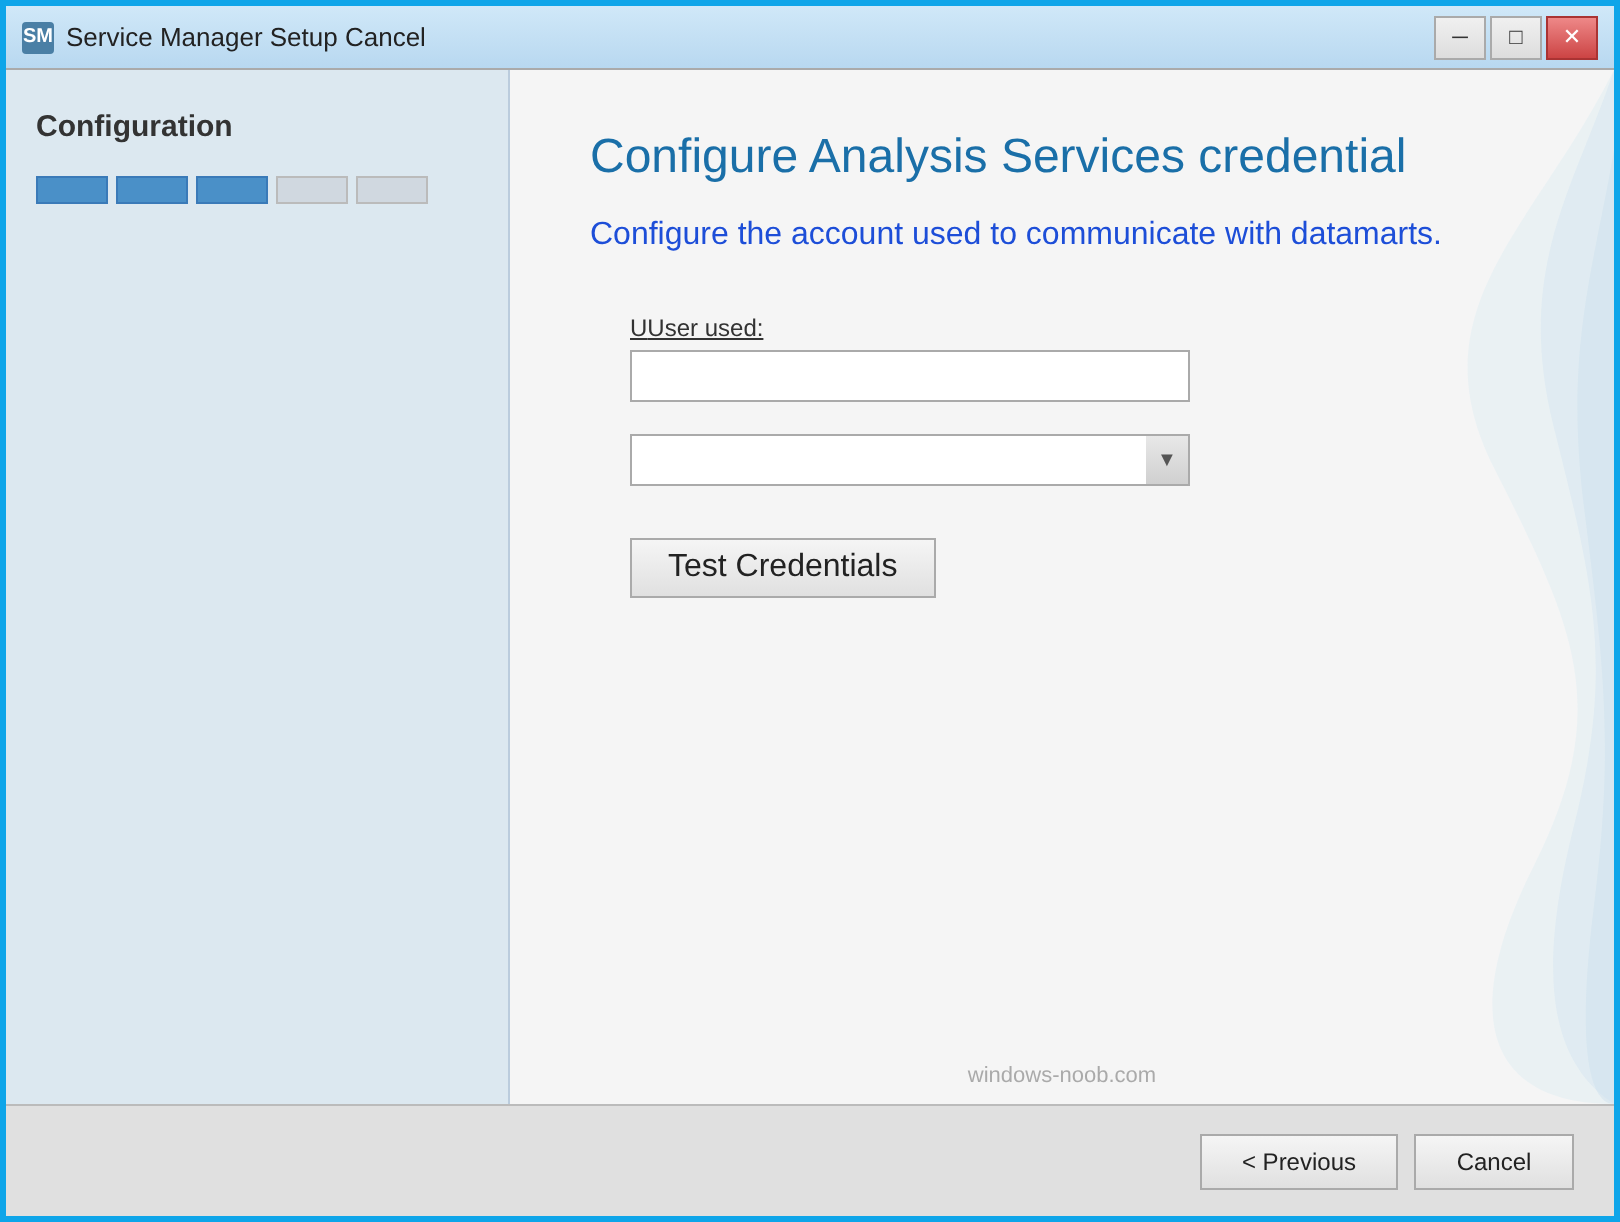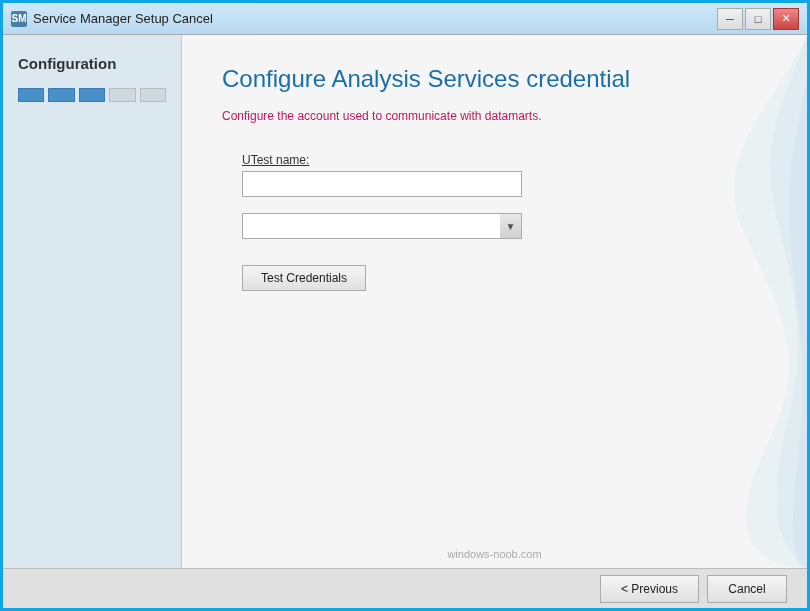--- a/index.html
+++ b/index.html
@@ -83,21 +83,21 @@
 
     
     .main-content {
       display: flex;
       flex: 1;
       overflow: hidden;
     }
 
     
     .left-panel {
-      width: 179px;
+      width: 252px;
       background: #dce8f0;
       border-right: 1px solid #bcd;
       padding: 20px 15px;
       display: flex;
       flex-direction: column;
     }
 
     .config-header {
       font-size: 15px;
       font-weight: bold;
@@ -155,22 +155,22 @@
     }
 
     .page-title {
       font-size: 24px;
       color: #1a6fa8;
       font-weight: 300;
       margin-bottom: 16px;
     }
 
     .page-description {
-      font-size: 12px;
-      color: #be185d;
+      font-size: 16px;
+      color: #1d4ed8;
       margin-bottom: 30px;
     }
 
     .form-section {
       margin-left: 20px;
     }
 
     .form-group {
       margin-bottom: 16px;
     }
@@ -229,29 +229,29 @@
       pointer-events: none;
       font-size: 10px;
       color: #555;
     }
 
     .test-credentials-btn {
       margin-top: 10px;
       padding: 5px 18px;
       background: linear-gradient(to bottom, #f5f5f5, #e0e0e0);
       border: 1px solid #aaa;
-      font-size: 12px;
+      font-size: 16px;
       color: #222;
       cursor: pointer;
       display: inline-block;
     }
 
     
     .footer {
-      height: 40px;
+      height: 56px;
       background: #e0e0e0;
       border-top: 1px solid #bbb;
       display: flex;
       align-items: center;
       justify-content: flex-end;
       padding: 0 20px;
       gap: 8px;
     }
 
     .footer-btn {
@@ -317,21 +317,21 @@
       </svg>
 
       <div class="content-area">
         <div class="page-title">Configure Analysis Services credential</div>
         <div class="page-description">Configure the account used to communicate with datamarts.</div>
 
         <div class="form-section">
           
           <div class="form-group">
             <label class="form-label">
-              <span>U</span><span style="display:inline;">Test name:</span>
+              <span>U</span><span style="display:inline;">User used:</span>
             </label>
             <input type="text" class="form-input" style="">
           </div>
 
           
 
           
           <div class="form-group">
             <div class="form-select-wrapper">
               <select class="form-select">

